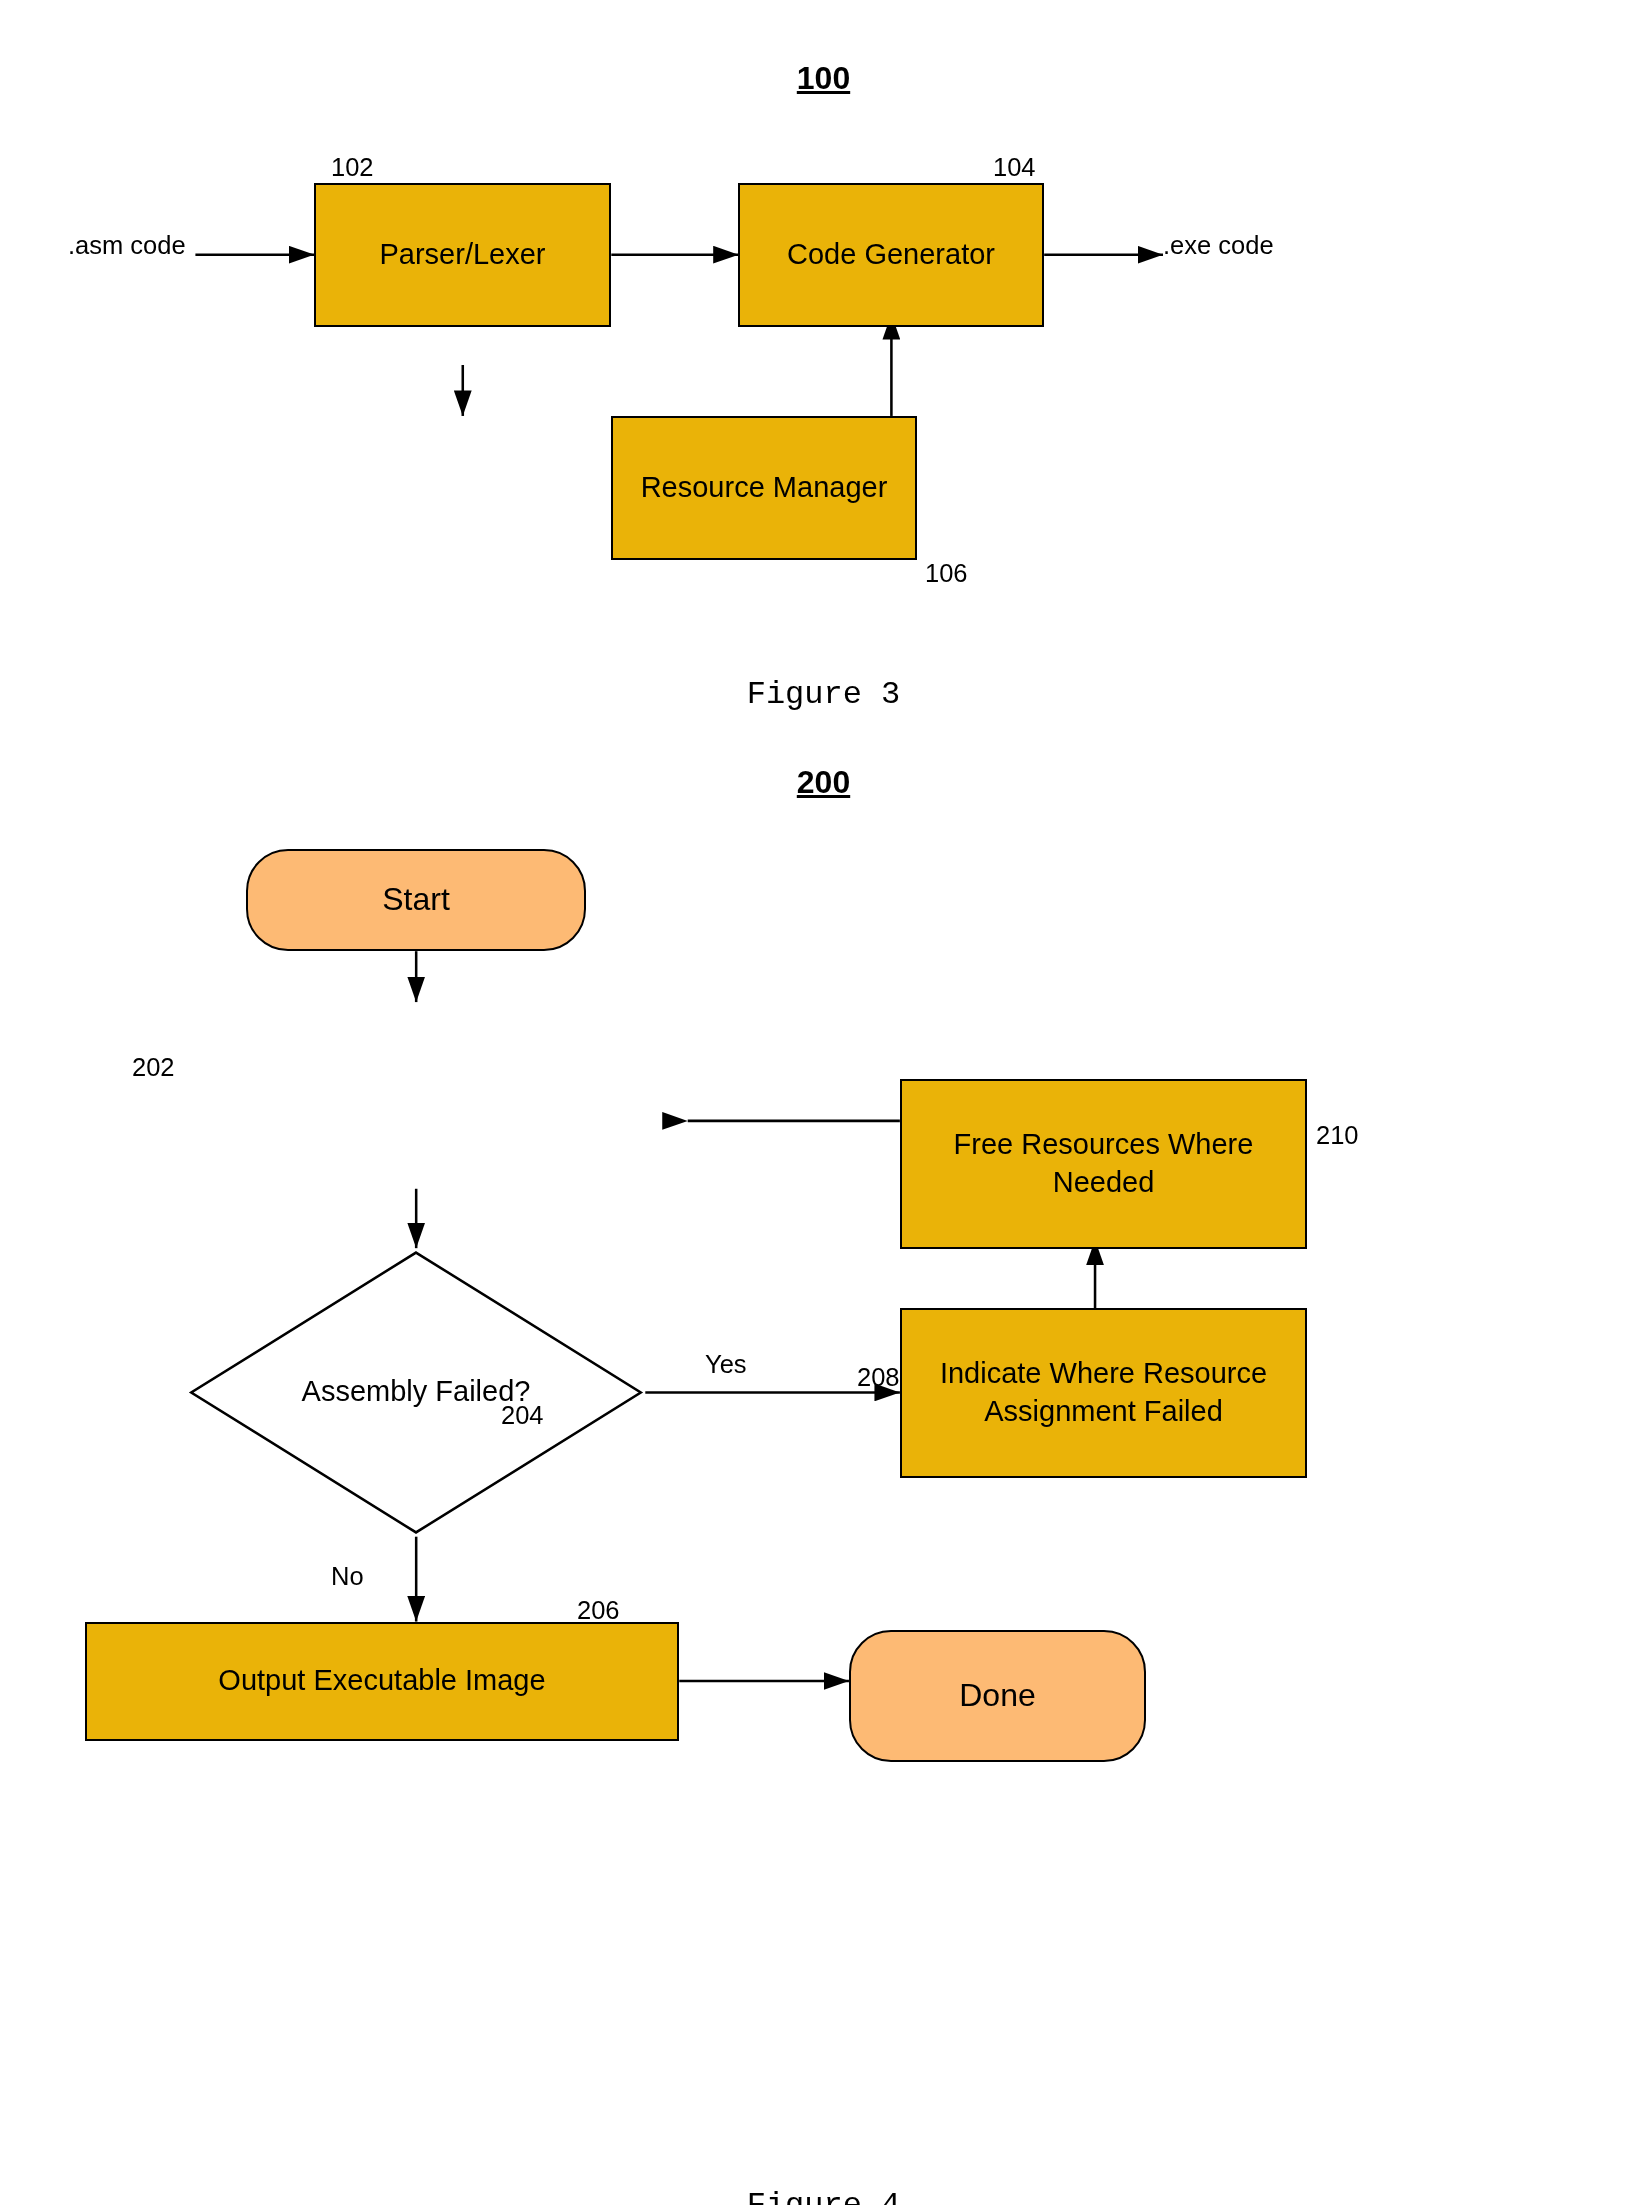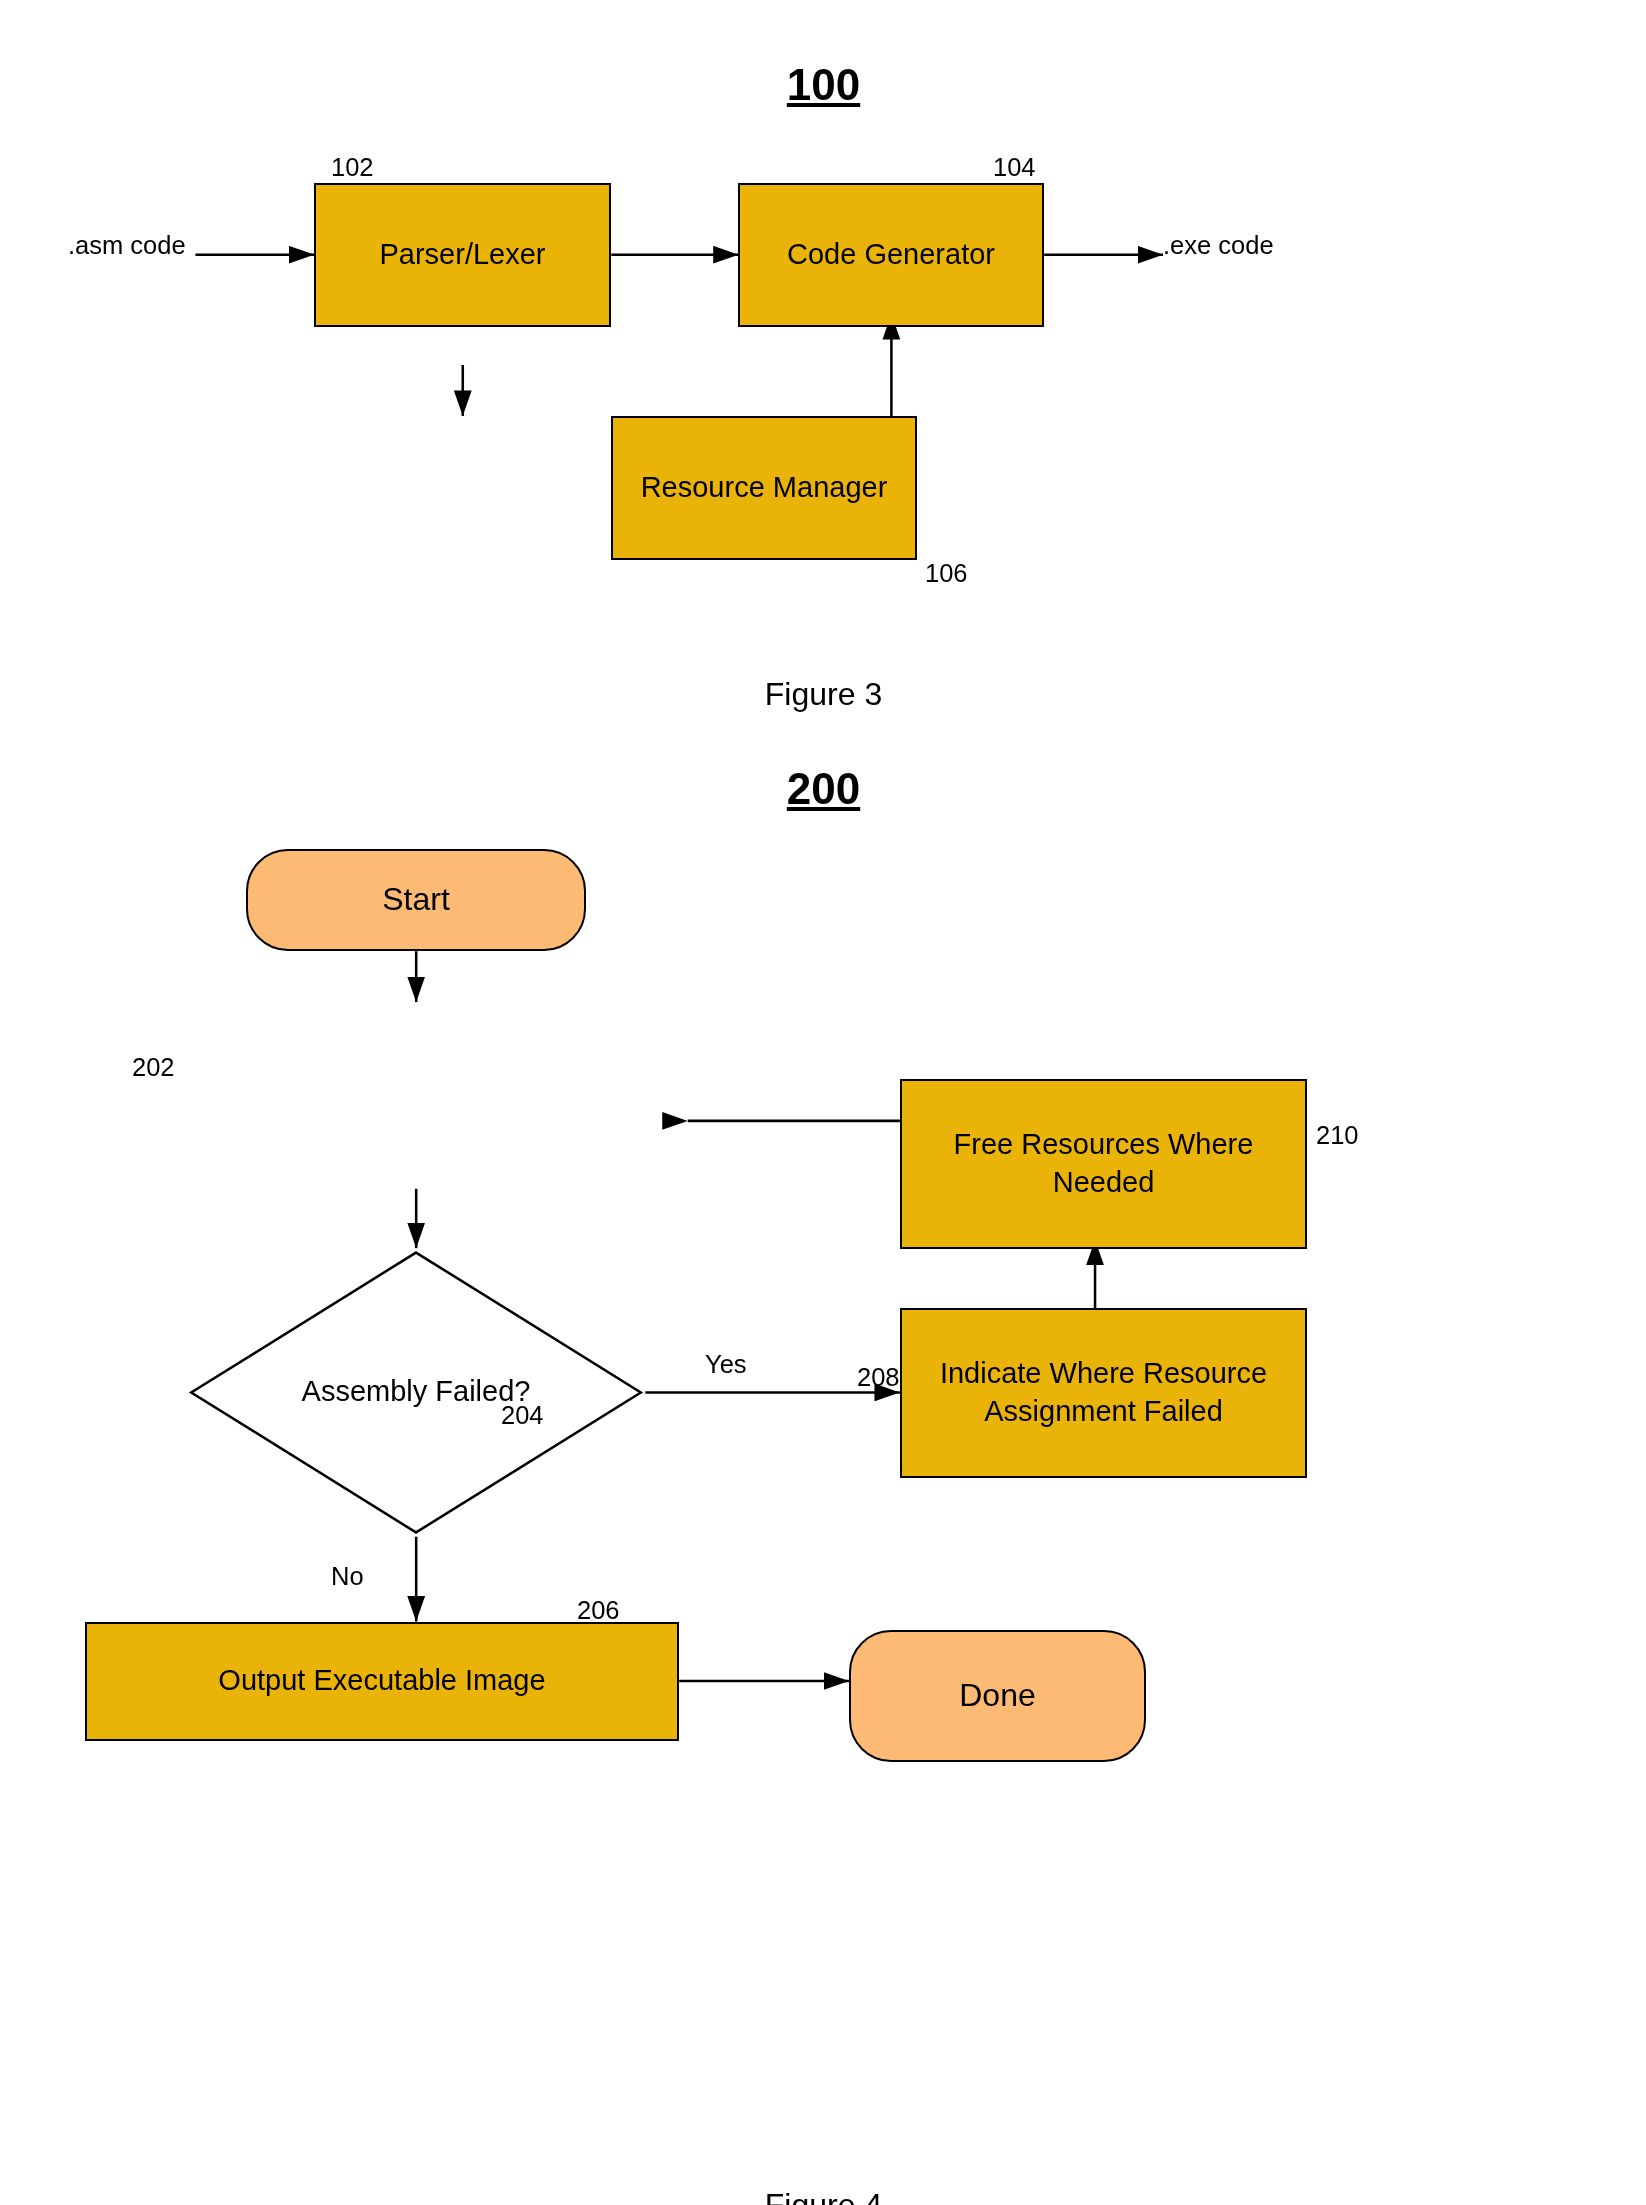--- a/index.html
+++ b/index.html
@@ -26,30 +26,31 @@
     }
 
     
     .fig4-area {
       position: relative;
       width: 1647px;
       height: 1485px;
     }
 
     .diagram-label {
-      font-size: 44px;
+      font-size: 32px;
       font-weight: bold;
       text-align: center;
       text-decoration: underline;
     }
 
     .fig-caption {
       font-size: 32px;
       text-align: center;
       margin-top: 8.5px;
+      font-family: Liberation Mono, monospace;
     }
 
     
     .box {
       position: absolute;
       border: 2.5px solid #000;
       background: #eab308;
       display: flex;
       align-items: center;
       justify-content: center;

